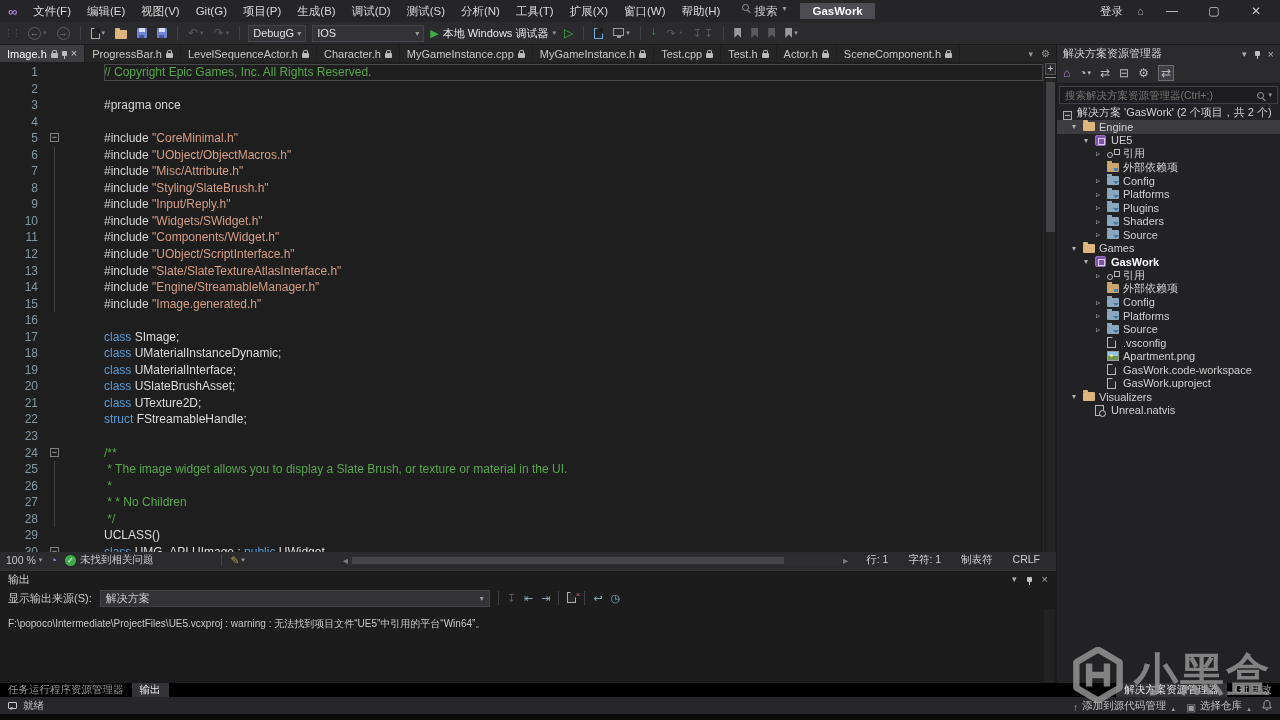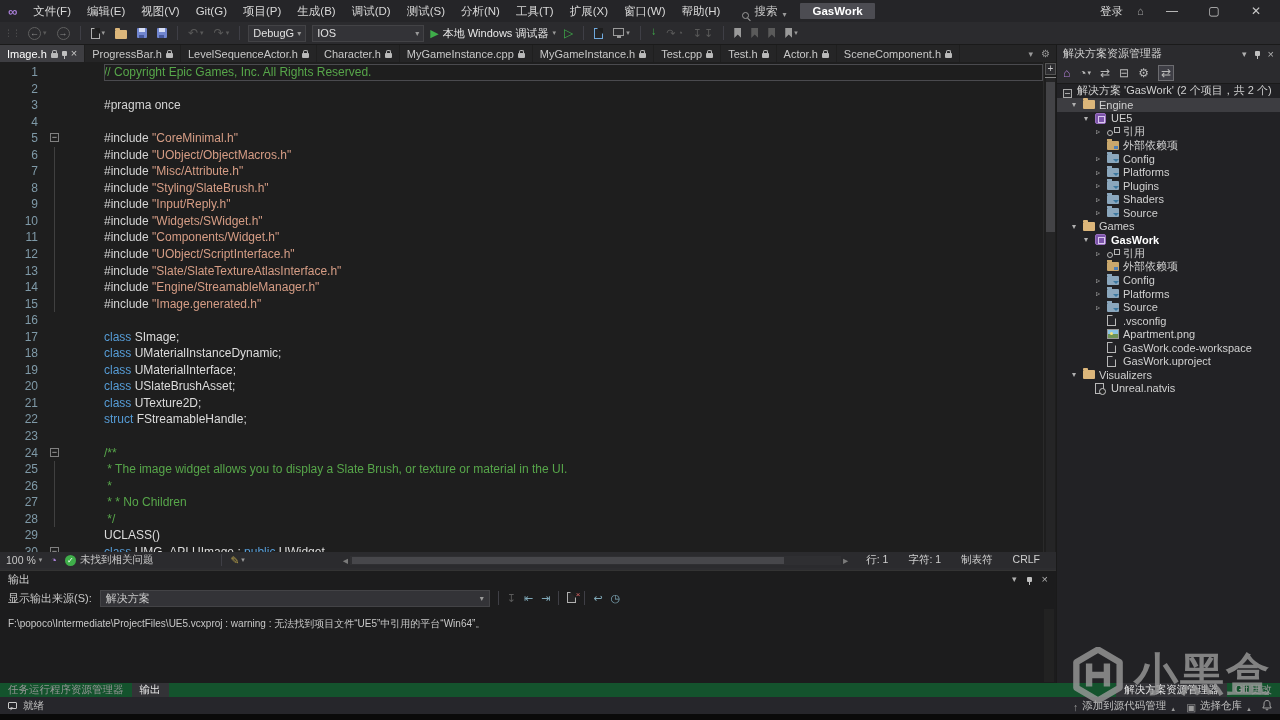--- a/index.html
+++ b/index.html
@@ -4,21 +4,21 @@
 <style>
   html,body{margin:0;padding:0;background:#000;}
   *{box-sizing:border-box;font-family:"Liberation Sans",sans-serif;}
   #app{position:relative;width:1280px;height:720px;background:#1e1e1e;overflow:hidden;color:#ccc;}
 
   
   .titlebar{position:absolute;left:0;top:0;width:1280px;height:22px;background:#252528;display:flex;align-items:center;font-size:11.5px;color:#d8d8d8;}
   .vslogo{color:#a97fd8;font-weight:bold;font-size:13px;margin:0 8px 0 8px;}
   .menubar{display:flex;align-items:center;height:100%;}
   .menu-item{padding:0 8px;height:100%;display:flex;align-items:center;cursor:default;}
-  .tb-search{display:flex;align-items:flex-end;gap:5px;margin-left:14px;color:#c8c8c8;}
+  .tb-search{display:flex;align-items:flex-start;gap:5px;margin-left:14px;color:#c8c8c8;}
   .badge{margin-left:14px;background:#4c4c52;color:#fff;font-weight:bold;padding:2px 12px;border-radius:1px;}
   .tb-right{margin-left:auto;display:flex;align-items:center;gap:14px;padding-right:10px;}
   .winbtn{color:#c8c8c8;font-size:12px;width:28px;text-align:center;}
   .i-mag{display:inline-block;position:relative;width:7px;height:7px;border:1px solid #9a9a9a;border-radius:50%;}
   .i-mag::after{content:"";position:absolute;width:4px;height:1px;background:#9a9a9a;transform:rotate(45deg);bottom:-2px;right:-3px;}
   .g::before{font-style:normal;}
   .g-dn::before{content:"▾";}
   .g-play::before{content:"▶";} .g-playo::before{content:"▷";}
   .g-undo::before{content:"↶";} .g-redo::before{content:"↷";}
   .g-back::before{content:"←";} .g-fwd::before{content:"→";}
@@ -106,21 +106,21 @@
   .out-tools{height:22px;display:flex;align-items:center;gap:8px;padding:0 8px;font-size:11px;color:#c8c8c8;}
   .out-combo{width:390px;height:17px;background:#333337;border:1px solid #434346;display:flex;align-items:center;justify-content:space-between;padding:0 5px;}
   .oicon{color:#7fa8b8;font-size:11px;}
   .oicon.dis{color:#5a5a5a;}
   .clear-all{position:relative;}
   .clear-all .red{position:absolute;right:-4px;top:-2px;color:#d66;font-size:8px;}
   .out-body{position:relative;height:73px;padding:8px 8px 0 8px;font-family:"DejaVu Sans Mono",monospace;font-size:10px;color:#c8c8c8;}
   .out-vscroll{position:absolute;right:2px;top:0;width:10px;height:100%;background:#222;}
 
   
-  .ptabs{position:absolute;left:0;top:683px;width:1280px;height:14px;background:#14532d;display:flex;font-size:10.5px;align-items:stretch;}
+  .ptabs{position:absolute;left:0;top:683px;width:1280px;height:14px;background:#000000;display:flex;font-size:10.5px;align-items:stretch;}
   .ptab{padding:0 8px;display:flex;align-items:center;color:#969696;}
   .ptab.active{background:#333337;color:#e8e8e8;}
   .ptabs-right{margin-left:auto;display:flex;}
   .statusbar{position:absolute;left:0;top:697px;width:1280px;height:17px;background:#26262b;display:flex;align-items:center;font-size:10.5px;color:#c0c0c0;padding:0 8px;gap:6px;}
   .i-bubble{display:inline-block;position:relative;width:9px;height:7px;border:1px solid #c8c8c8;border-radius:1px;}
   .i-bubble::after{content:"";position:absolute;left:1px;bottom:-3px;border:2px solid;border-color:#c8c8c8 transparent transparent #c8c8c8;transform:scale(.7);}
   .sb-right{margin-left:auto;display:flex;align-items:center;gap:10px;}
   .sb-item{display:flex;align-items:flex-end;gap:4px;}
   .sb-item .g-triup::before{font-size:6px;color:#9a9a9a;}
   .bell{width:10px;height:11px;}
@@ -462,20 +462,25 @@
       <span class="g g-home" style="color:#b180d7"></span>
       <span style="display:flex;align-items:center;gap:1px">
           <span class="g g-half"></span>
           <span class="g g-dn" style="font-size:7px"></span>
         </span>
       <span class="g g-swap"></span>
       <span class="g g-coll"></span>
       <span class="g g-gear"></span>
       <span class="sel g g-swap"></span>
     </div>
+    <div class="rp-search">
+      <input placeholder="搜索解决方案资源管理器(Ctrl+;)" style="">
+      <span class="i-mag"></span>
+      <span class="g g-dn" style="font-size:7px;color:#9a9a9a"></span>
+    </div>
     <div class="sln-row">
       <span class="i-sln"></span>
       <span>解决方案 'GasWork' (2 个项目，共 2 个)</span>
     </div>
     <div class="tree" id="tree-host">
         <div class="trow sel" style="padding-left: 8px;">
           <span class="arrow">▾</span>
           <span class="ticon">
             <span class="ti ti-folder"></span>
           </span>

